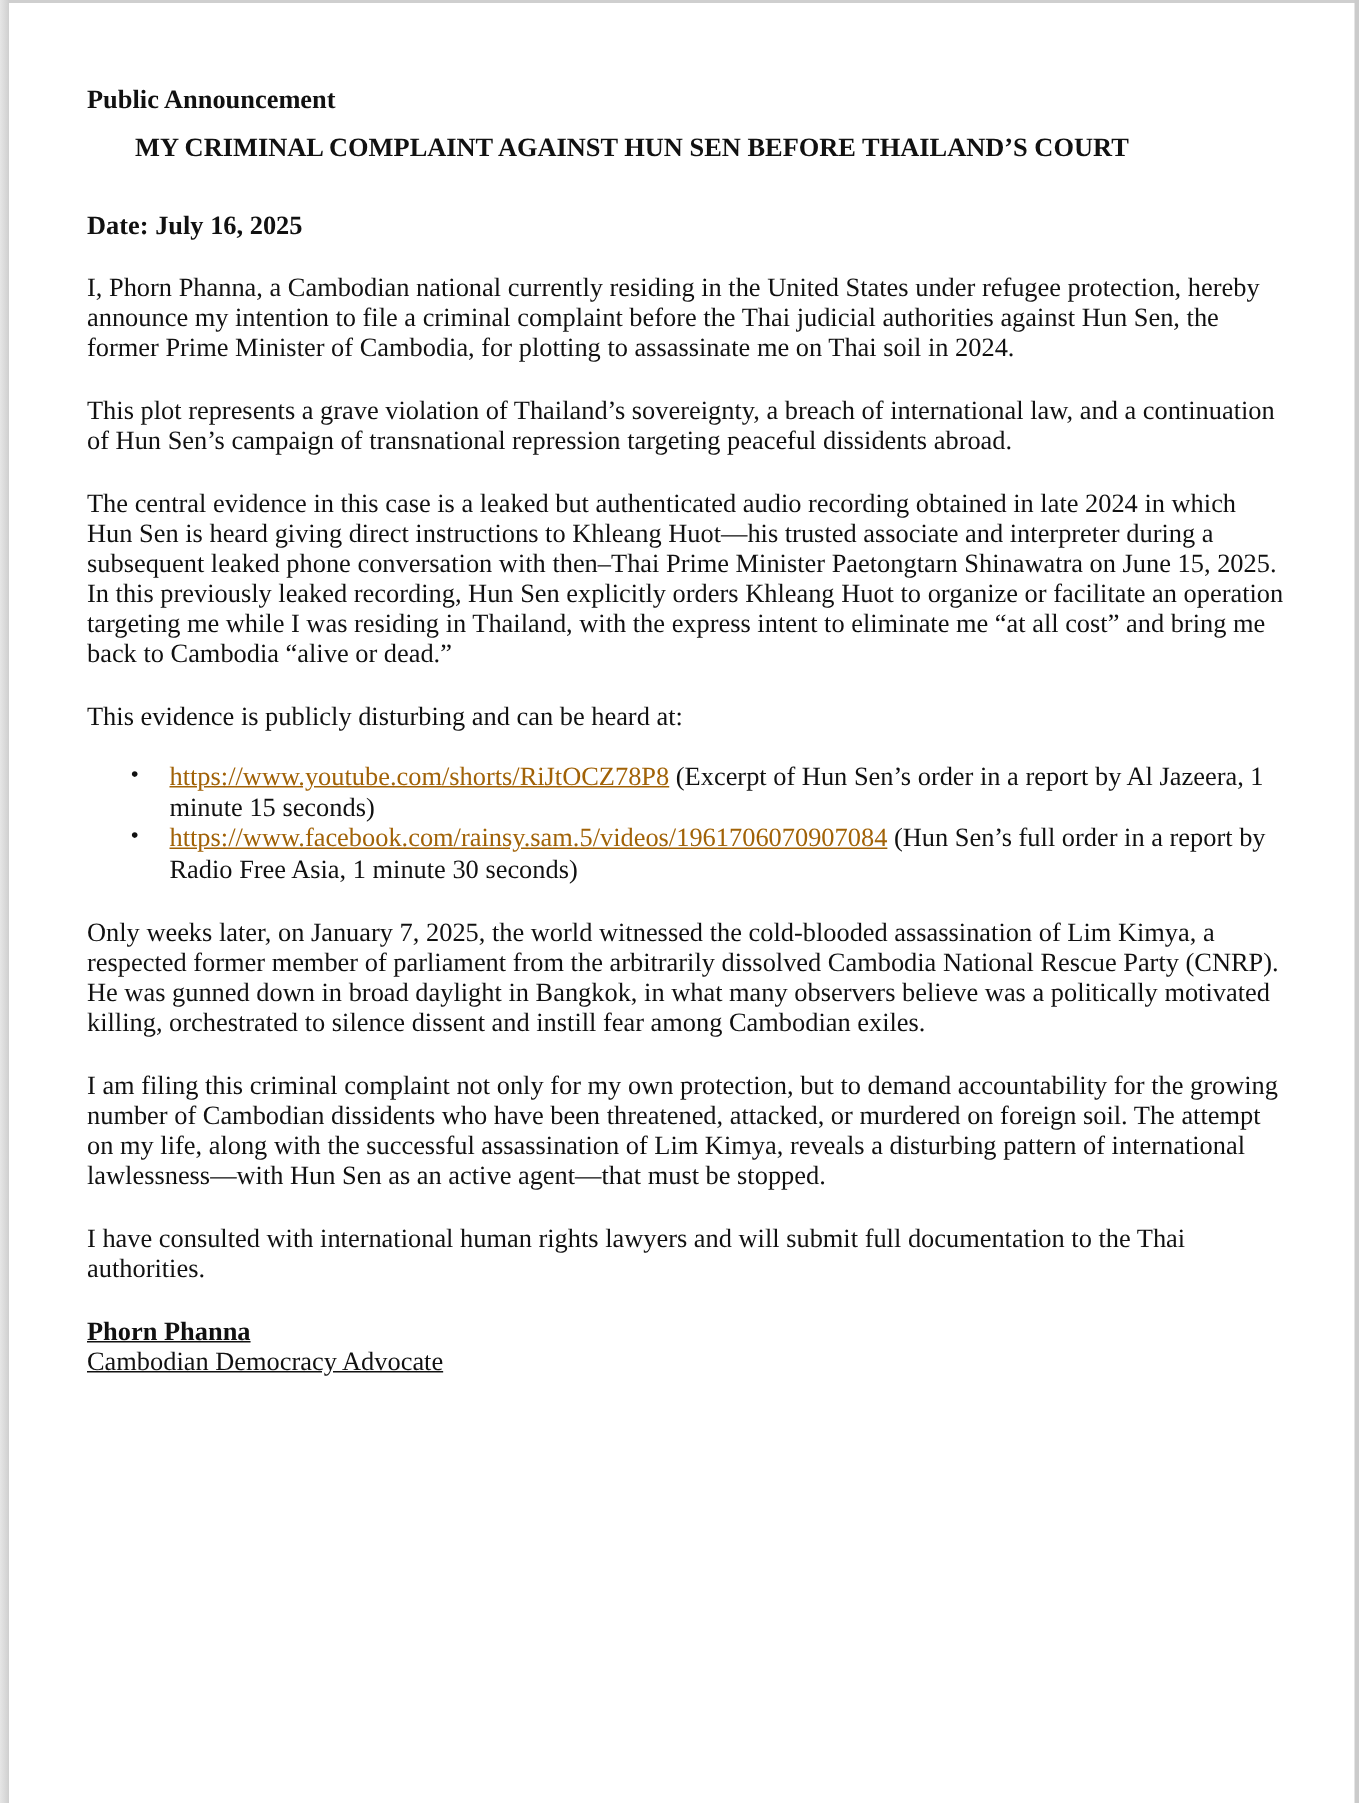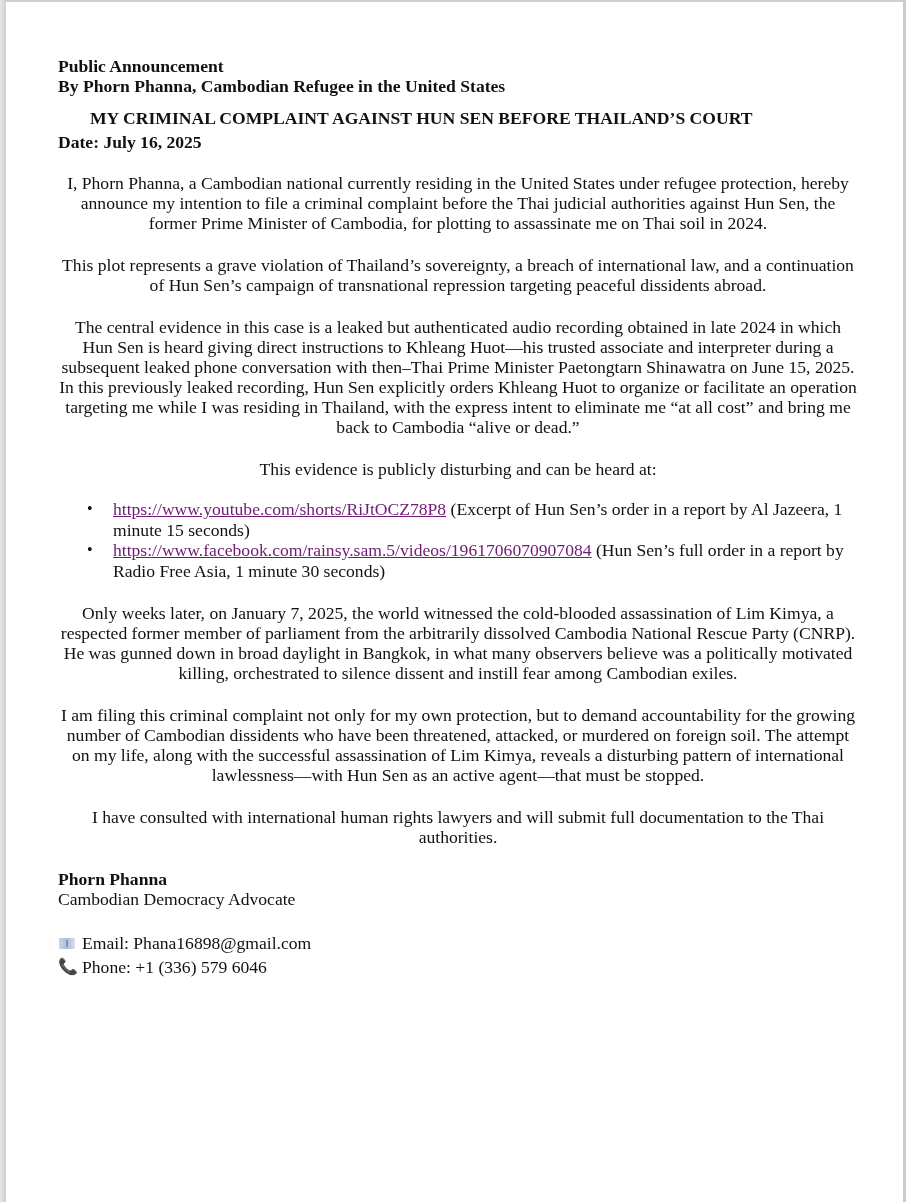--- a/index.html
+++ b/index.html
@@ -46,29 +46,28 @@
   }
   .headline {
     font-weight: bold;
     margin-top: 12px;
     padding-left: 32px;
     height: 20px;
     white-space: nowrap;
   }
   .date {
     font-weight: bold;
-    margin-top: 4px;
+    margin-top: 32px;
     height: 20px;
   }
   p {
     margin: 0;
   }
   .para {
     margin-top: 22px;
-    text-align: center;
   }
   .para.first {
     margin-top: 21px;
   }
   .bullets {
     list-style: none;
     margin: 20px 0 0 0;
     padding: 0;
   }
   .bullets li {
@@ -76,29 +75,30 @@
     padding-left: 55px;
     line-height: 20.5px;
   }
   .bullet-dot {
     position: absolute;
     left: 29px;
     top: 0;
     font-size: 16px;
   }
   a.link {
-    color: #701a75;
+    color: #a16207;
     text-decoration: underline;
   }
   .sig-name {
     font-weight: bold;
   }
   .sig-block {
     margin-top: 22px;
     line-height: 20px;
+    text-decoration: underline;
   }
   .contact {
     margin-top: 22px;
     line-height: 24px;
   }
   .contact-row {
     display: flex;
     align-items: center;
     height: 24px;
   }
@@ -130,21 +130,20 @@
 <body>
 
 <div class="frame-top"></div>
 <div class="frame-left"></div>
 <div class="frame-right"></div>
 
 <div class="page">
 
   <div class="title-block">
     <span class="title-line">Public Announcement</span>
-    <span class="title-line">By Phorn Phanna, Cambodian Refugee in the United States</span>
   </div>
 
   <div class="headline">MY CRIMINAL COMPLAINT AGAINST HUN SEN BEFORE THAILAND’S COURT</div>
 
   <div class="date">Date: July 16, 2025</div>
 
   <p class="para first">I, Phorn Phanna, a Cambodian national currently residing in the United States under refugee protection, hereby announce my intention to file a criminal complaint before the Thai judicial authorities against Hun Sen, the former Prime Minister of Cambodia, for plotting to assassinate me on Thai soil in 2024.</p>
   <p class="para">This plot represents a grave violation of Thailand’s sovereignty, a breach of international law, and a continuation of Hun Sen’s campaign of transnational repression targeting peaceful dissidents abroad.</p>
   <p class="para">The central evidence in this case is a leaked but authenticated audio recording obtained in late 2024 in which Hun Sen is heard giving direct instructions to Khleang Huot—his trusted associate and interpreter during a subsequent leaked phone conversation with then–Thai Prime Minister Paetongtarn Shinawatra on June 15, 2025. In this previously leaked recording, Hun Sen explicitly orders Khleang Huot to organize or facilitate an operation targeting me while I was residing in Thailand, with the express intent to eliminate me “at all cost” and bring me back to Cambodia “alive or dead.”</p>
   <p class="para">This evidence is publicly disturbing and can be heard at:</p>
@@ -162,24 +161,14 @@
 
   <p class="para">Only weeks later, on January 7, 2025, the world witnessed the cold-blooded assassination of Lim Kimya, a respected former member of parliament from the arbitrarily dissolved Cambodia National Rescue Party (CNRP). He was gunned down in broad daylight in Bangkok, in what many observers believe was a politically motivated killing, orchestrated to silence dissent and instill fear among Cambodian exiles.</p>
   <p class="para">I am filing this criminal complaint not only for my own protection, but to demand accountability for the growing number of Cambodian dissidents who have been threatened, attacked, or murdered on foreign soil. The attempt on my life, along with the successful assassination of Lim Kimya, reveals a disturbing pattern of international lawlessness—with Hun Sen as an active agent—that must be stopped.</p>
   <p class="para">I have consulted with international human rights lawyers and will submit full documentation to the Thai authorities.</p>
 
   <div class="sig-block">
     <div class="sig-name">Phorn Phanna</div>
     <div>Cambodian Democracy Advocate</div>
   </div>
 
-  <div class="contact">
-    <div class="contact-row">
-      <span class="icon-email"></span>
-      <span>Email: Phana16898@gmail.com</span>
-    </div>
-    <div class="contact-row">
-      <span class="icon-phone">📞</span>
-      <span>Phone: +1 (336) 579 6046</span>
-    </div>
-  </div>
 
 </div>
 
 </body></html>

